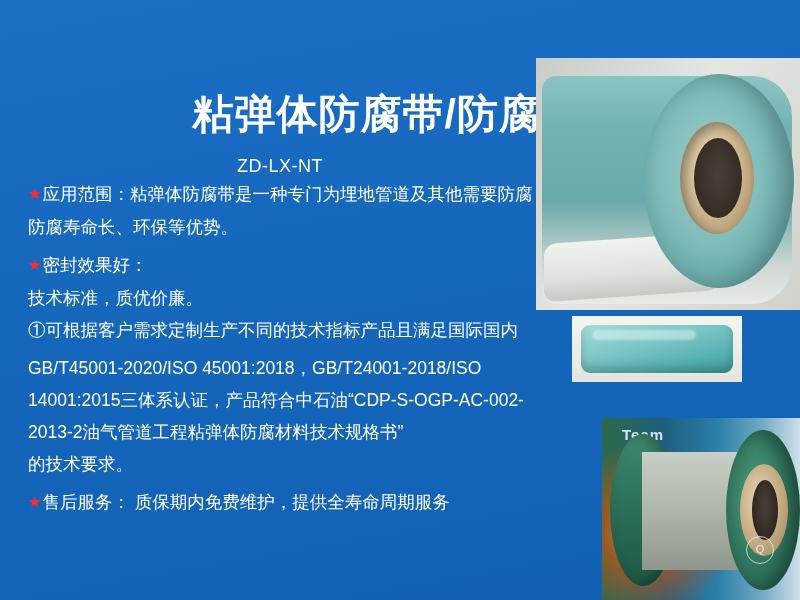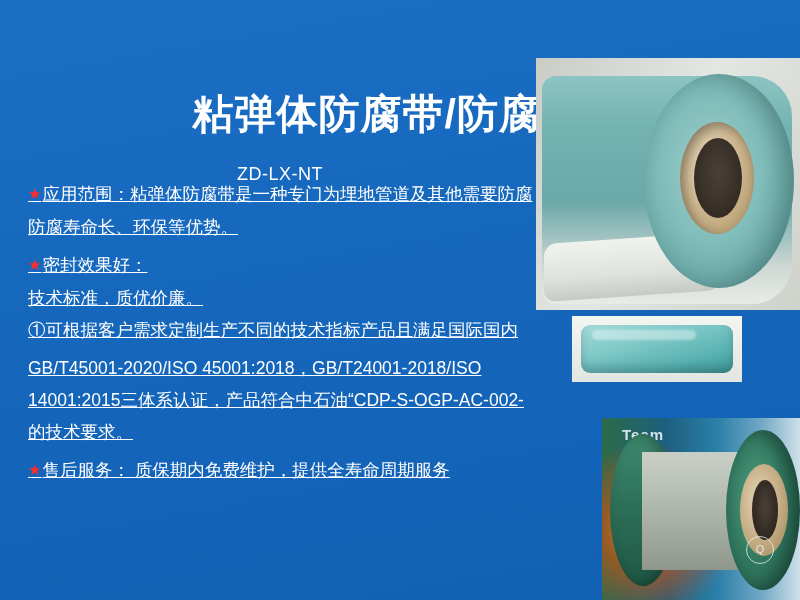--- a/index.html
+++ b/index.html
@@ -32,42 +32,41 @@
     font-size: 41px;
     font-weight: bold;
     letter-spacing: 1px;
     line-height: 1.1;
     white-space: nowrap;
     padding-left: 23px;
   }
   .subtitle {
     position: absolute;
     left: 0;
-    top: 164px;
+    top: 156px;
     width: 560px;
     text-align: center;
     color: #ffffff;
     font-size: 18px;
     letter-spacing: 0.5px;
   }
 
   
   .body-block {
     position: absolute;
     left: 28px;
     top: 178px;
     width: 556px;
     color: #ffffff;
     font-size: 17.5px;
     line-height: 32px;
   }
   .line {
     position: relative;
     white-space: nowrap;
-    text-decoration: underline;
   }
   .star {
     color: #ff2a2a;
     font-size: 15px;
     margin-right: 1px;
     position: relative;
     top: -1px;
   }
   .gap-line {
     height: 6px;
@@ -292,20 +291,21 @@
     <div class="line">
       <span class="star">★</span><span>密封效果好：</span>
     </div>
     <div class="line">技术标准，质优价廉。</div>
     <div class="line">①可根据客户需求定制生产不同的技术指标产品且满足国际国内</div>
 
     <div class="gap-line"></div>
 
     <div class="line">GB/T45001-2020/ISO 45001:2018，GB/T24001-2018/ISO</div>
     <div class="line">14001:2015三体系认证，产品符合中石油“CDP-S-OGP-AC-002-</div>
+    <div class="line">2013-2油气管道工程粘弹体防腐材料技术规格书”</div>
     <div class="line">的技术要求。</div>
 
     <div class="gap-line"></div>
 
     <div class="line">
       <span class="star">★</span><span>售后服务：  质保期内免费维护，提供全寿命周期服务</span>
     </div>
   </div>
 
   <div class="photo photo-roll">

